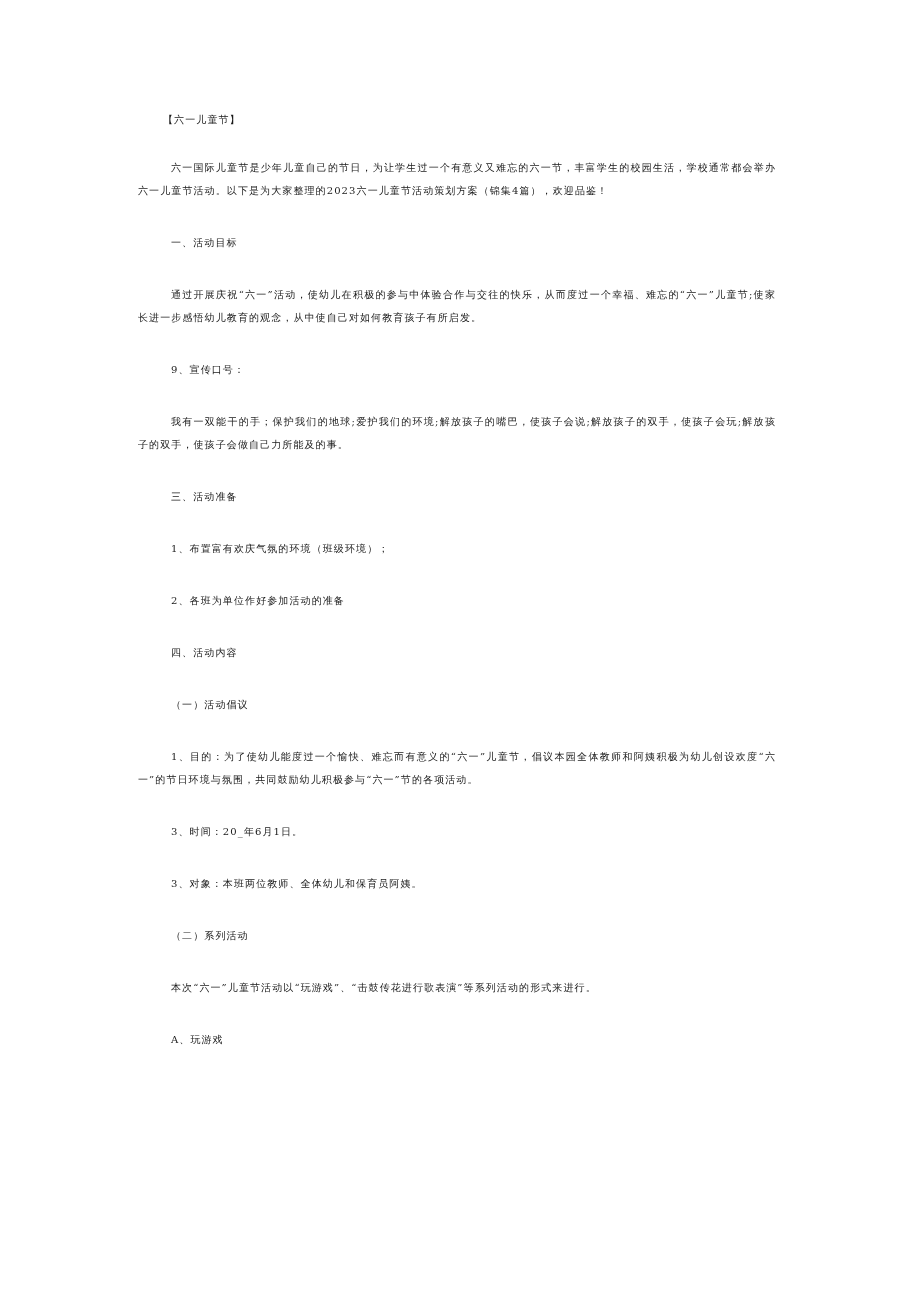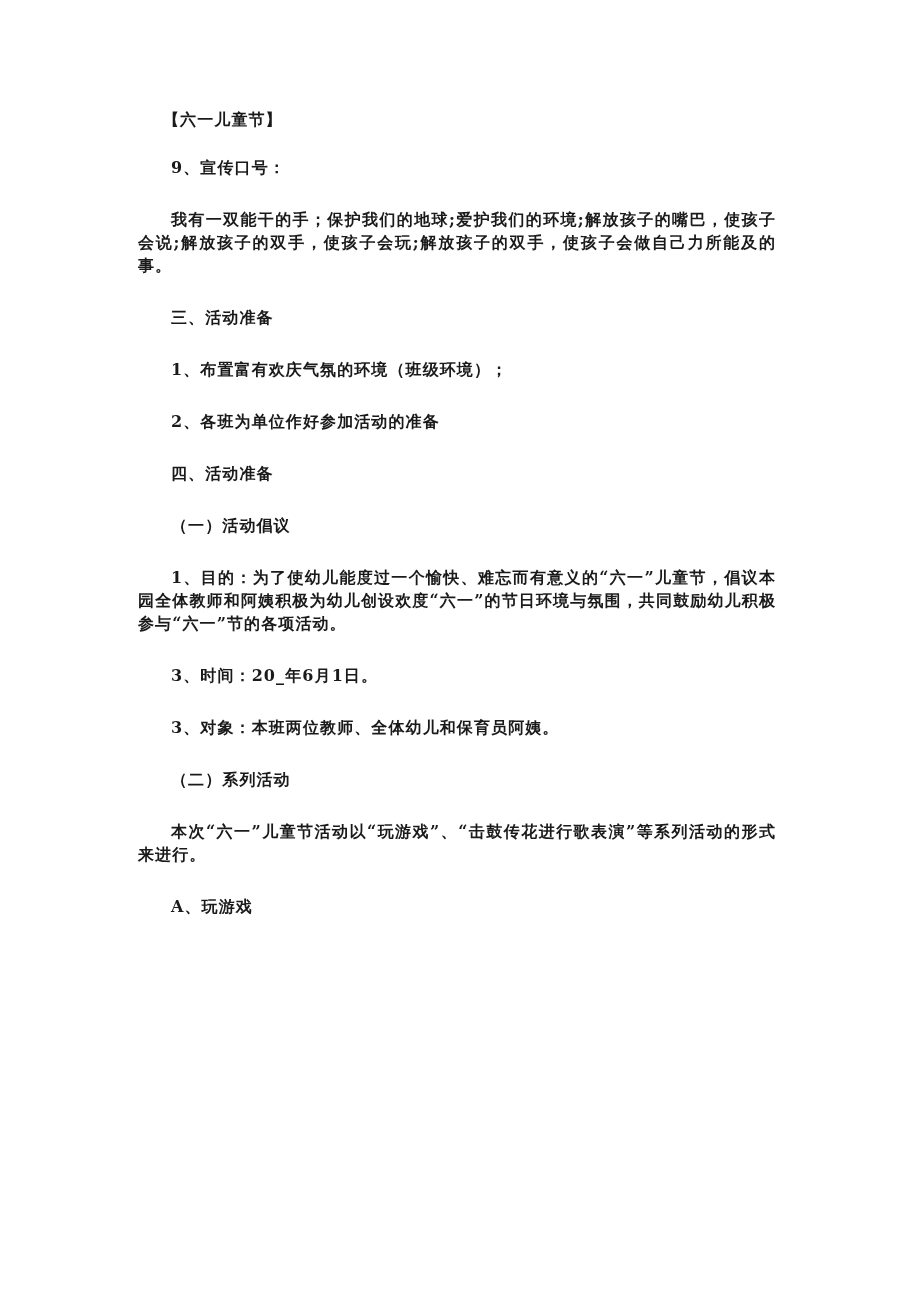--- a/index.html
+++ b/index.html
@@ -15,56 +15,58 @@
       font-family: "DejaVu Serif", "Liberation Serif", serif;
       color: #1a1a1a;
     }
     .page {
       position: absolute;
       left: 138px;
       top: 108px;
       width: 654px;
     }
     .para {
-      font-size: 16px;
+      font-size: 10px;
       line-height: 23px;
       letter-spacing: 1.1px;
       margin: 0 16px 29px 0;
       text-align: justify;
       text-indent: 33px;
       word-break: break-all;
-      font-weight: bold;
     }
     .heading {
       text-indent: 33px;
     }
     .title {
       text-indent: 25px;
       margin-bottom: 25px;
     }
     .sub {
       text-indent: 33px;
     }
   </style>
 </head>
 <body>
 
 <div class="page">
   <p class="para title">【六一儿童节】</p>
 
+  <p class="para">六一国际儿童节是少年儿童自己的节日，为让学生过一个有意义又难忘的六一节，丰富学生的校园生活，学校通常都会举办六一儿童节活动。以下是为大家整理的2023六一儿童节活动策划方案（锦集4篇），欢迎品鉴！</p>
 
+  <p class="para heading">一、活动目标</p>
+  <p class="para">通过开展庆祝“六一”活动，使幼儿在积极的参与中体验合作与交往的快乐，从而度过一个幸福、难忘的“六一”儿童节;使家长进一步感悟幼儿教育的观念，从中使自己对如何教育孩子有所启发。</p>
 
   <p class="para">9、宣传口号：</p>
   <p class="para">我有一双能干的手；保护我们的地球;爱护我们的环境;解放孩子的嘴巴，使孩子会说;解放孩子的双手，使孩子会玩;解放孩子的双手，使孩子会做自己力所能及的事。</p>
 
   <p class="para heading">三、活动准备</p>
   <p class="para">1、布置富有欢庆气氛的环境（班级环境）；</p>
   <p class="para">2、各班为单位作好参加活动的准备</p>
 
-  <p class="para heading">四、活动准备</p>
+  <p class="para heading">四、活动内容</p>
   <p class="para sub">（一）活动倡议</p>
   <p class="para">1、目的：为了使幼儿能度过一个愉快、难忘而有意义的“六一”儿童节，倡议本园全体教师和阿姨积极为幼儿创设欢度“六一”的节日环境与氛围，共同鼓励幼儿积极参与“六一”节的各项活动。</p>
   <p class="para">3、时间：20_年6月1日。</p>
   <p class="para">3、对象：本班两位教师、全体幼儿和保育员阿姨。</p>
 
   <p class="para sub">（二）系列活动</p>
   <p class="para">本次“六一”儿童节活动以“玩游戏”、“击鼓传花进行歌表演”等系列活动的形式来进行。</p>
   <p class="para">A、玩游戏</p>
 </div>
 

